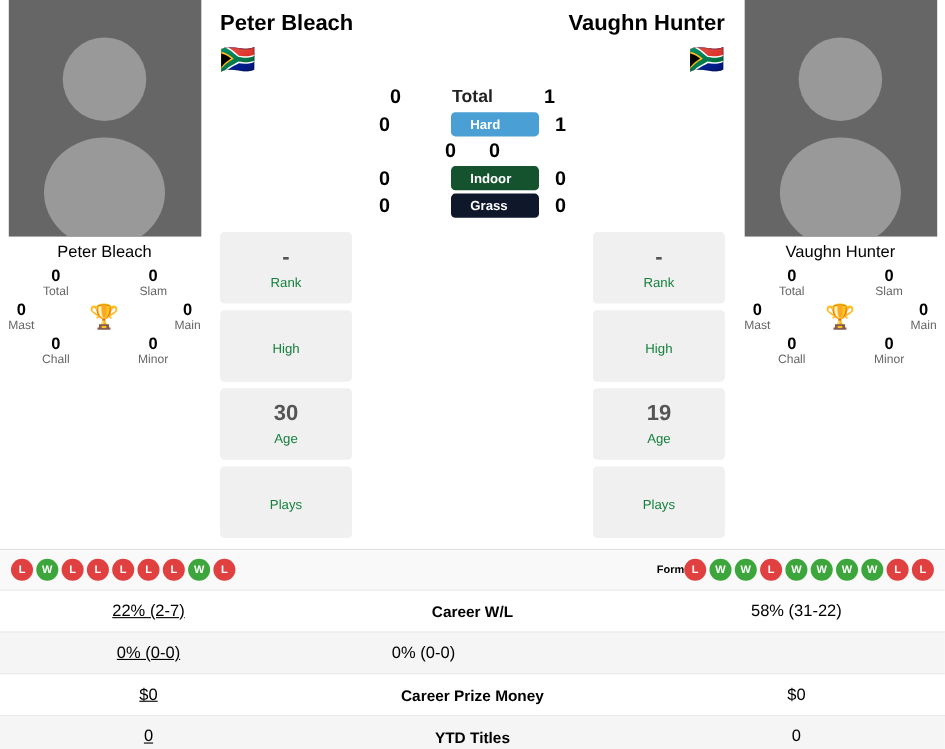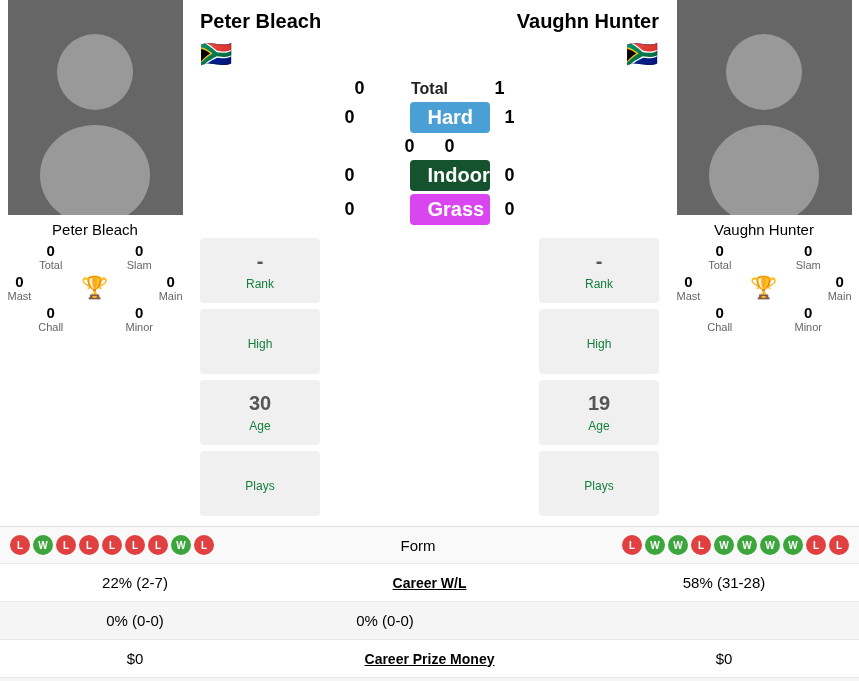--- a/index.html
+++ b/index.html
@@ -13,31 +13,30 @@
 
     .container {
       width: 859px;
       background: #fff;
     }
 
     .surface-badge {
       padding: 4px 18px;
       border-radius: 4px;
       color: #fff;
-      font-size: 20px;
+      font-size: 12px;
       font-weight: bold;
       min-width: 80px;
-      text-align: center;
       margin-left: 40px;
     }
 
     .surface-hard { background: #4a9fd4; }
     .surface-clay { background: #e8a020; }
     .surface-indoor { background: #14532d; }
-    .surface-grass { background: #d946ef; }
+    .surface-grass { background: #0f172a; }
     .surface-total { background: transparent; color: #222; font-size: 15px; font-weight: bold; }
 
     
     .main-row {
       display: flex;
       width: 859px;
       align-items: flex-start;
     }
 
     .center-panel {
@@ -179,49 +178,49 @@
       font-size: 10px;
       font-weight: bold;
       color: #fff;
     }
 
     .form-w { background: #3ca63c; }
     .form-l { background: #e04040; }
 
     .form-label {
       flex: 1;
-      text-align: center;
-      font-weight: normal;
-      font-size: 15px;
+      text-align: right;
+      font-weight: bold;
+      font-size: 10px;
     }
 
     
     .stat-row {
       display: flex;
       align-items: center;
       padding: 10px 10px;
       border-top: 1px solid #e8e8e8;
     }
 
     .stat-row:nth-child(even) {
       background: #f5f5f5;
     }
 
     .stat-row-left {
       width: 250px;
       text-align: center;
       font-size: 15px;
+      text-decoration: underline;
     }
 
     .stat-row-mid {
       flex: 1;
       text-align: center;
       font-weight: bold;
       font-size: 14px;
-      text-decoration: underline;
     }
 
     .stat-row-right {
       width: 250px;
       text-align: center;
       font-size: 15px;
     }
 
     
     .left-player-panel {
@@ -508,21 +507,21 @@
         <div class="form-badge form-w">W</div>
         <div class="form-badge form-w">W</div>
         <div class="form-badge form-l">L</div>
         <div class="form-badge form-l">L</div>
       </div>
   </div>
 
   <div class="stat-row">
     <div class="stat-row-left">22% (2-7)</div>
     <div class="stat-row-mid">Career W/L</div>
-    <div class="stat-row-right">58% (31-28)</div>
+    <div class="stat-row-right">58% (31-22)</div>
   </div>
 
   <div class="stat-row">
     <div class="stat-row-left">0% (0-0)</div>
     <div class="stat-row-right">0% (0-0)</div>
   </div>
 
   <div class="stat-row">
     <div class="stat-row-left">$0</div>
     <div class="stat-row-mid">Career Prize Money</div>

